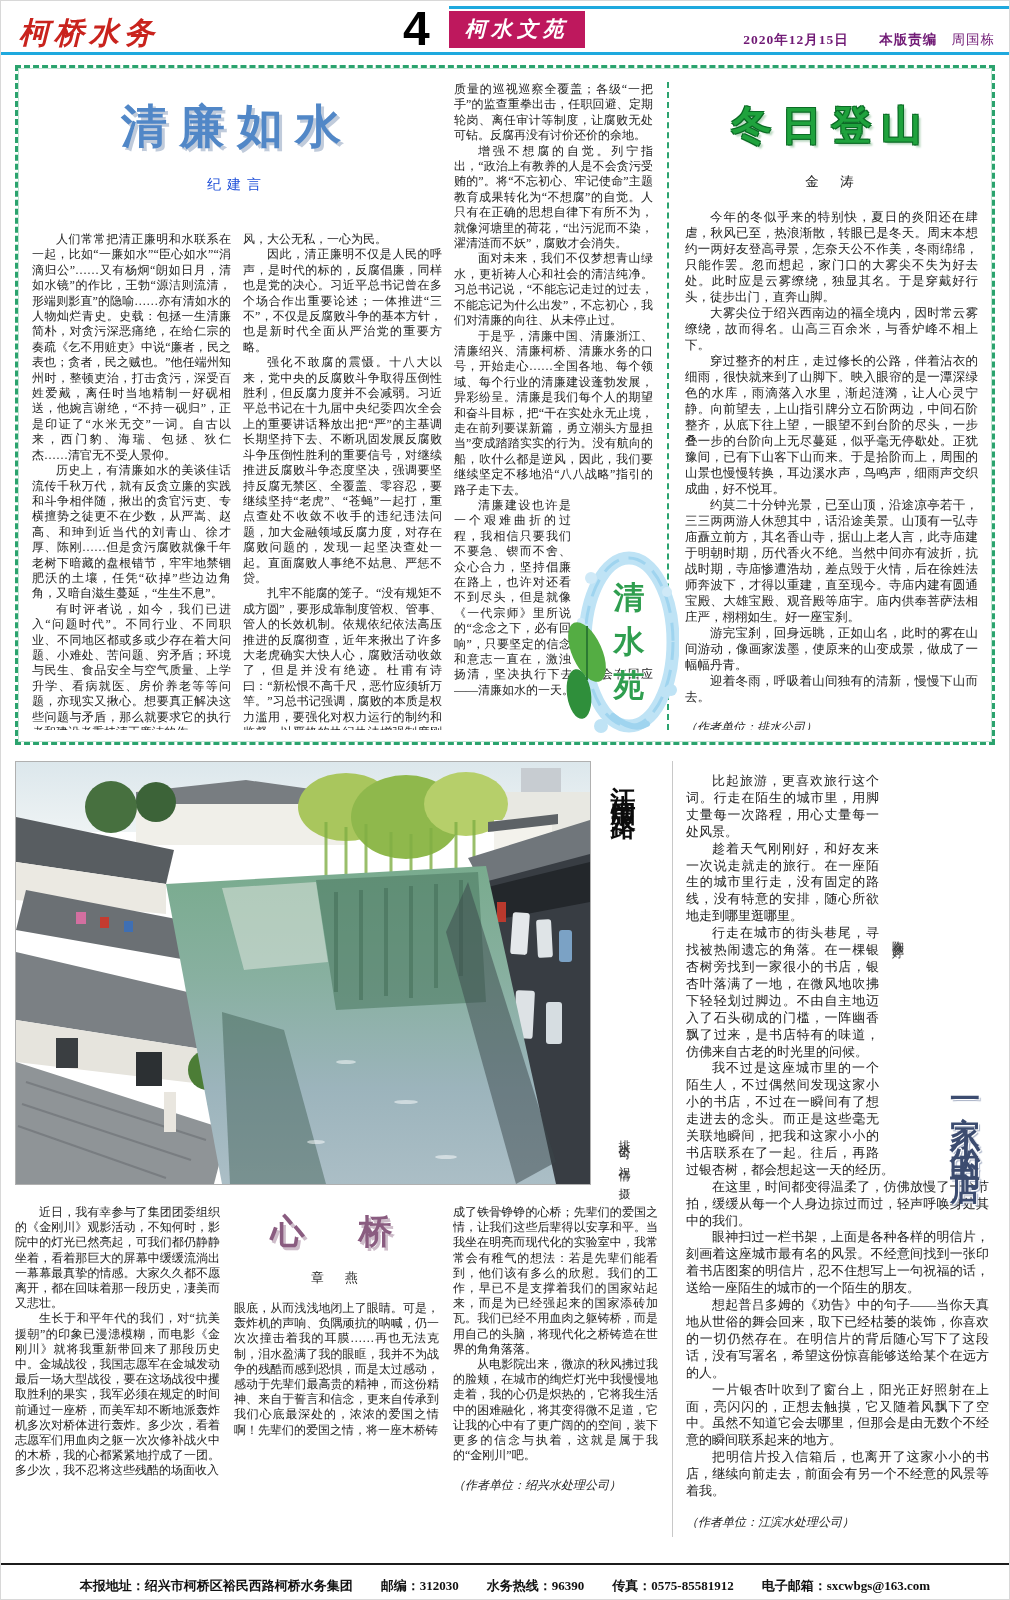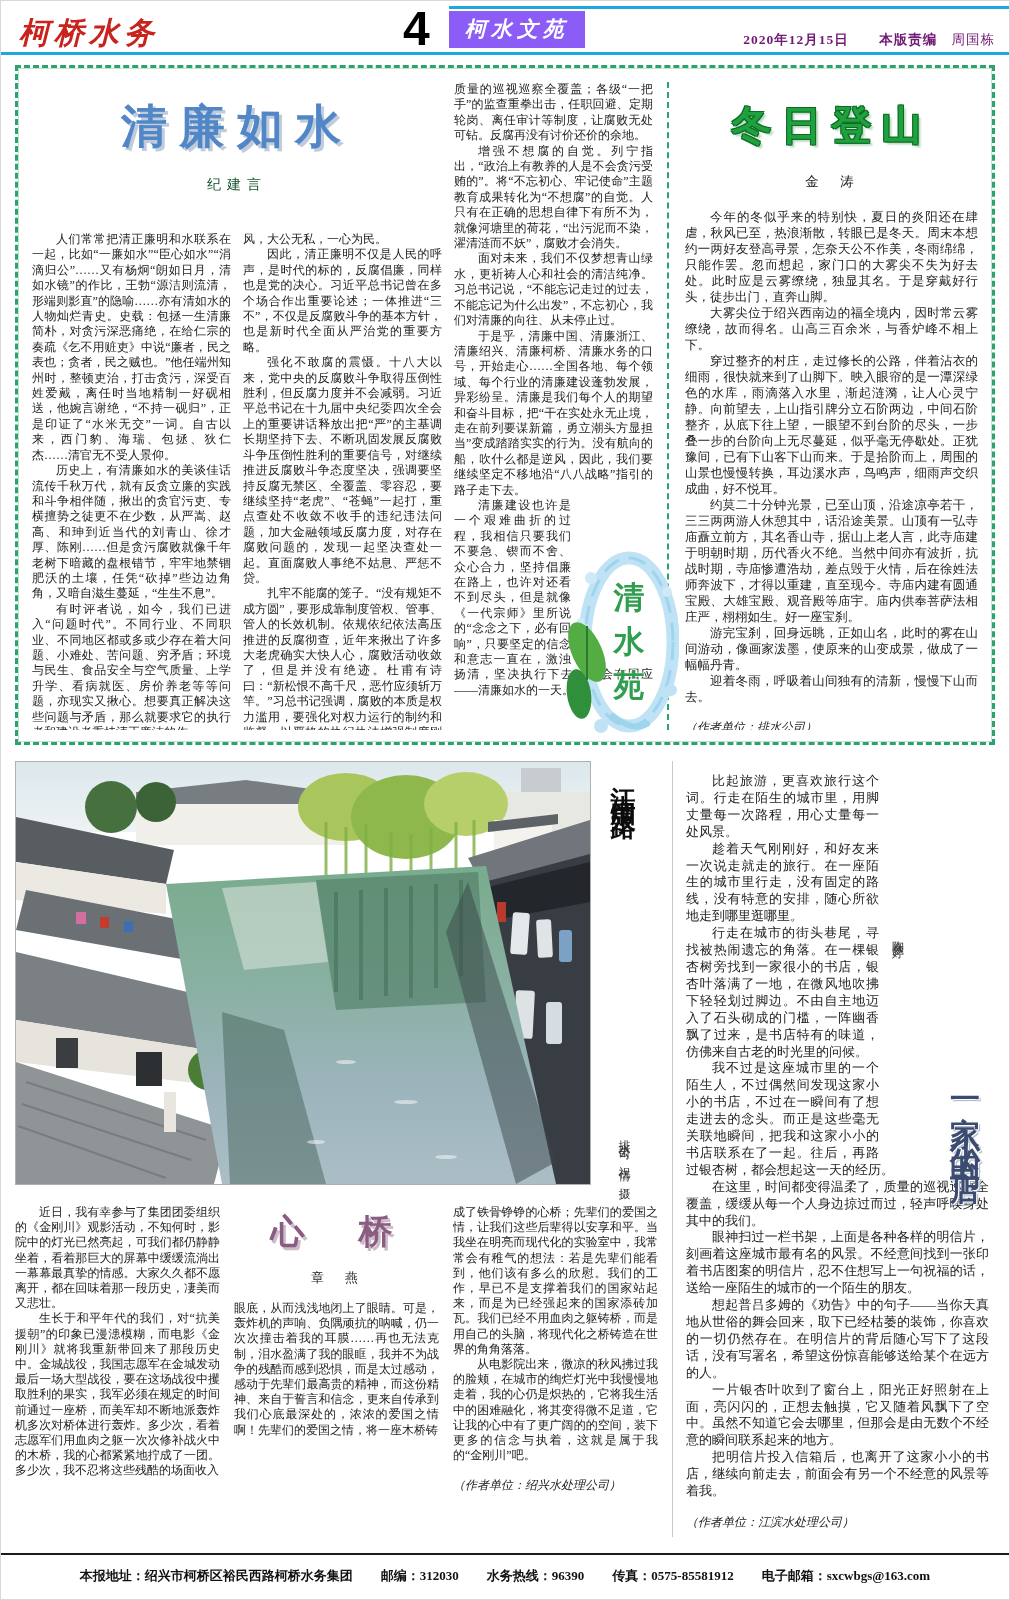--- a/index.html
+++ b/index.html
@@ -7,41 +7,41 @@
   body { font-family:"Liberation Serif","DejaVu Serif",serif; color:#1c1c1c; }
   .page { position:relative; width:1010px; height:1600px; margin:0 auto; background:#fff;
           border:1px solid #d8d8d8; overflow:hidden; }
 
   
   .hdr { position:relative; height:54px;text-align:right; }
   .masthead { position:absolute; left:18px; top:12px; font-size:30px; font-weight:bold;
               font-style:italic; color:#c9231d; letter-spacing:5px; }
   .pagenum { position:absolute; left:402px; top:0px; font-size:48px; font-weight:900;
              font-family:"Liberation Sans",sans-serif; color:#000; }
-  .section-box { position:absolute; left:448px; top:10px; background:#8b5cf6; color:#fff;
+  .section-box { position:absolute; left:448px; top:10px; background:#be185d; color:#fff;
                  font-size:21px; font-weight:bold; font-style:italic; letter-spacing:5px;
                  padding:4px 16px 5px; }
   .hdr-topline { position:absolute; left:448px; right:0; top:5px; height:3px; background:#1ea9de; }
   .hdr-botline { position:absolute; left:0; right:0; bottom:0; height:3px; background:#1ea9de; }
   .dateline { position:absolute; right:14px; bottom:6px; font-size:13.5px; font-weight:bold;
               letter-spacing:1px; color:#701a75; }
   .dateline .ed-name { font-weight:normal; margin-left:10px; }
   .dateline .ed-label { margin-left:26px; }
 
   
   .top-section { position:relative; margin:10px 14px 0; height:680px;
                  border:3px dashed #2ba36e; box-shadow: inset 0 0 0 1px #bfe4d2;
                  padding:14px 14px; display:flex; }
   .art-left { position:relative; width:621px; display:flex; gap:12px; height:648px; }
   .tcol { width:199px; height:648px; overflow:hidden; }
   .tcol.offset { padding-top:150px; }
   .q-titleblock { position:absolute; left:0; top:14px; width:410px; text-align:center; }
   .q-title { font-size:46px; font-weight:bold; color:#5187c7; letter-spacing:12px;
              text-shadow:3px 3px 0 #c0cbdb; }
-  .q-author { margin-top:18px; font-size:14px; letter-spacing:6px; color:#14532d; }
+  .q-author { margin-top:18px; font-size:14px; letter-spacing:6px; color:#1d4ed8; }
 
   .art-p { font-size:12px; line-height:15.4px; text-align:justify; text-indent:2em;
            margin:0 0 0 0; color:#222; }
   .art-p.cont { text-indent:0; }
 
   .deco { position:absolute; right:-26px; bottom:-8px; width:122px; height:208px; z-index:3; }
   .p10-push { float:right; width:76px; height:168px; margin-left:6px; }
 
   .art-right { flex:1; margin-left:14px; padding-left:16px; border-left:2px dashed #2ba36e;
                height:648px; overflow:hidden; }
@@ -80,21 +80,21 @@
   .sd { flex:1; padding:12px 6px 0 0; }
   .sd .art-p { font-size:13px; line-height:16.9px; }
   .sd-float { float:right; width:110px; height:388px; position:relative; }
   .sd-title { position:absolute; right:4px; bottom:2px; writing-mode:vertical-rl;
               font-size:30px; font-weight:900; color:#3c4c70; letter-spacing:11px;
               text-shadow:1px 1px 0 #ffffff, 2px 2px 1px #a9b2c6; }
   .sd-author { position:absolute; left:10px; top:158px; writing-mode:vertical-rl;
                font-size:12px; color:#333; letter-spacing:3px; }
 
   
-  .footer { position:absolute; left:0; right:0; bottom:0; height:46px;
+  .footer { position:absolute; left:0; right:0; bottom:0; height:36px;
             border-top:2px solid #1c1c1c; }
   .footer-inner { display:flex; justify-content:center; gap:0; padding-top:12px;
                   font-size:13px; font-weight:bold; color:#111; }
   .footer-inner .item { margin:0 14px; white-space:nowrap; }
   .footer-inner .val { font-weight:bold; }
 </style>
 </head>
 <body>
 
 <div class="page">
@@ -284,21 +284,21 @@
 
     <div class="sd">
       <div class="sd-float">
         <div class="sd-author">陶梦婷</div>
         <div class="sd-title">一家小小的书店</div>
       </div>
       <p class="art-p">比起旅游，更喜欢旅行这个词。行走在陌生的城市里，用脚丈量每一次路程，用心丈量每一处风景。</p>
       <p class="art-p">趁着天气刚刚好，和好友来一次说走就走的旅行。在一座陌生的城市里行走，没有固定的路线，没有特意的安排，随心所欲地走到哪里逛哪里。</p>
       <p class="art-p">行走在城市的街头巷尾，寻找被热闹遗忘的角落。在一棵银杏树旁找到一家很小的书店，银杏叶落满了一地，在微风地吹拂下轻轻划过脚边。不由自主地迈入了石头砌成的门槛，一阵幽香飘了过来，是书店特有的味道，仿佛来自古老的时光里的问候。</p>
       <p class="art-p">我不过是这座城市里的一个陌生人，不过偶然间发现这家小小的书店，不过在一瞬间有了想走进去的念头。而正是这些毫无关联地瞬间，把我和这家小小的书店联系在了一起。往后，再路过银杏树，都会想起这一天的经历。</p>
-      <p class="art-p">在这里，时间都变得温柔了，质量的巡视巡察全覆盖，缓缓从每一个人身边掠过而过，轻声呼唤身处其中的我们。</p>
+      <p class="art-p">在这里，时间都变得温柔了，仿佛放慢了一个节拍，缓缓从每一个人身边掠过而过，轻声呼唤身处其中的我们。</p>
       <p class="art-p">眼神扫过一栏书架，上面是各种各样的明信片，刻画着这座城市最有名的风景。不经意间找到一张印着书店图案的明信片，忍不住想写上一句祝福的话，送给一座陌生的城市的一个陌生的朋友。</p>
       <p class="art-p">想起普吕多姆的《劝告》中的句子——当你天真地从世俗的舞会回来，取下已经枯萎的装饰，你喜欢的一切仍然存在。在明信片的背后随心写下了这段话，没有写署名，希望这份惊喜能够送给某个在远方的人。</p>
       <p class="art-p">一片银杏叶吹到了窗台上，阳光正好照射在上面，亮闪闪的，正想去触摸，它又随着风飘下了空中。虽然不知道它会去哪里，但那会是由无数个不经意的瞬间联系起来的地方。</p>
       <p class="art-p">把明信片投入信箱后，也离开了这家小小的书店，继续向前走去，前面会有另一个不经意的风景等着我。</p>
       <div class="credit">（作者单位：江滨水处理公司）</div>
     </div>
   </div>
 
   <div class="footer">
     <div class="footer-inner">

